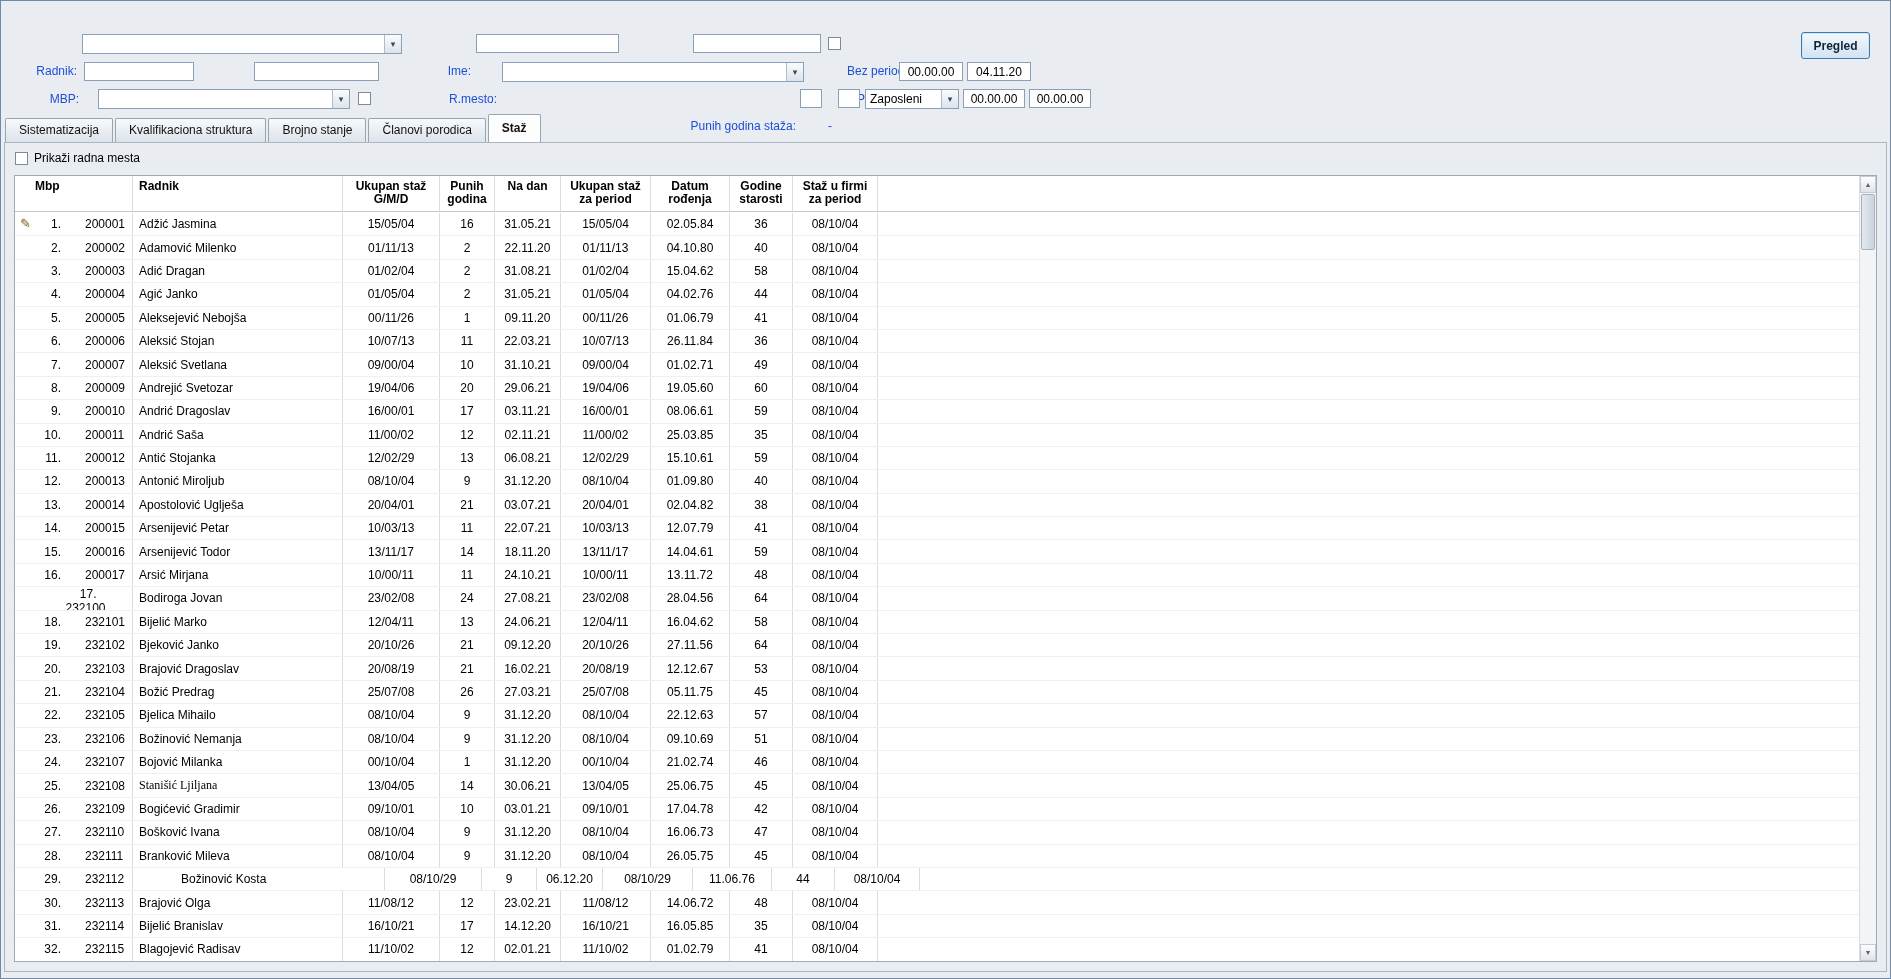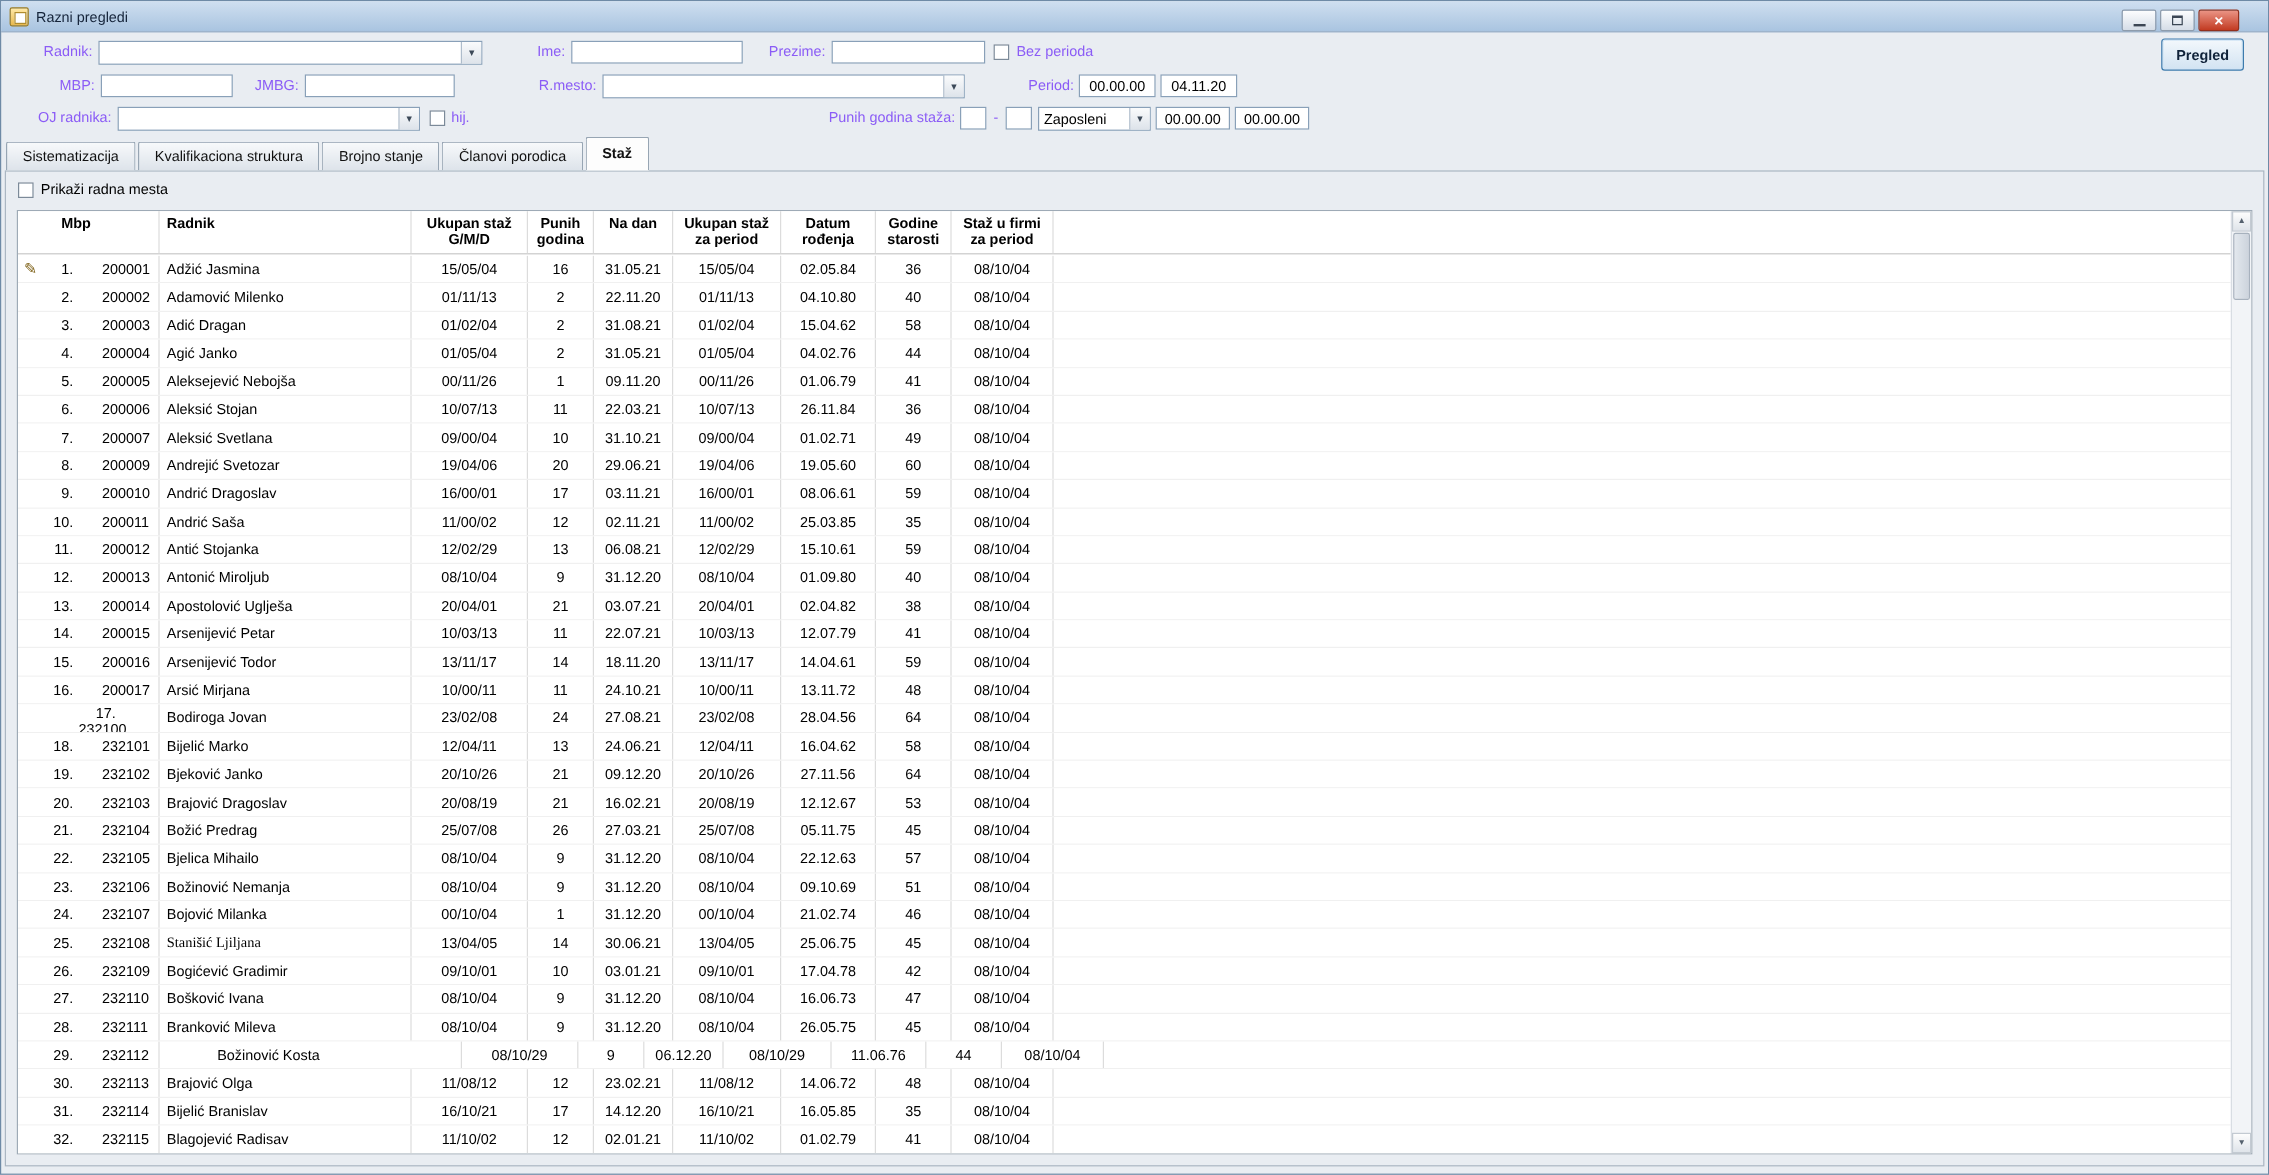--- a/index.html
+++ b/index.html
@@ -21,21 +21,21 @@
   .winbtns { position:absolute; top:7px; right:24px; display:flex; gap:3px; }
   .winbtn { width:29px; height:18px; border:1px solid #8e9cac; border-radius:2px;
             background:linear-gradient(#fcfdfe,#d5dde7); display:flex; align-items:center; justify-content:center; }
   .min-glyph { width:10px; height:2px; background:#3b4violet; background:#3b4654; margin-top:7px; }
   .max-glyph { width:9px; height:8px; border:1px solid #3b4654; border-top-width:2px; }
   .winbtn.close { width:34px; background:linear-gradient(#ea9384,#c23b22); border-color:#92301d;
                   color:#fff; font-weight:bold; font-size:13px; line-height:13px; }
 
   
   .formpanel { position:absolute; top:26px; left:0; right:0; height:87px; }
-  .lbl { position:absolute; height:19px; line-height:19px; text-align:right; color:#8b5cf6; white-space:nowrap; }
+  .lbl { position:absolute; height:19px; line-height:19px; text-align:right; color:#1d4ed8; white-space:nowrap;margin-top:28px; }
   .lbl.la { text-align:left; }
   .tbx { position:absolute; height:19px; border:1px solid #89a0b8; background:#fff;
          font:12px "Liberation Sans",sans-serif; padding:0 3px; color:#000; }
   .tbx.ctr { text-align:center; }
   .combo { position:absolute; height:20px; background:#fff; border:1px solid #89a0b8; }
   .combo-text { position:absolute; left:4px; top:0; line-height:18px; }
   .combo-btn { position:absolute; right:0; top:0; bottom:0; width:17px;
                background:linear-gradient(#fafbfc,#dde3ea); border-left:1px solid #aebccb;
                display:flex; align-items:center; justify-content:center; font-size:9px; color:#3c4document; color:#3c4958; font-style:normal; }
   .combo-btn i { font-style:normal; }
@@ -59,21 +59,21 @@
   .chkrow .chk2 { width:13px; height:13px; background:#fff; border:1px solid #7c8a99; }
 
   
   .grid { position:absolute; left:9px; top:32px; right:9px; bottom:9px;
           background:#fff; border:1px solid #9eaab6; }
   .grid-header { position:absolute; top:0; left:0; right:17px; height:36px; display:flex;
                  background:#fff; border-bottom:1px solid #c9c9c9; }
   .th { white-space:pre-line; font-weight:bold; font-size:12px; line-height:13px;
         display:flex; align-items:flex-start; justify-content:center; text-align:center;
         padding-top:4px; border-right:1px solid #dcdcdc; height:100%; }
-  .th.c0 { justify-content:flex-start; padding-left:36px; text-align:left; }
+  .th.c0 { justify-content:flex-start; padding-left:20px; text-align:left; }
   .th.c1 { justify-content:flex-start; padding-left:6px; text-align:left; }
   .grid-body { position:absolute; top:37px; left:0; right:17px; bottom:0; overflow:hidden; }
   .tr { display:flex; height:23.4px; border-bottom:1px solid #f0f0f0; background:#fff; }
   .td { display:flex; align-items:center; justify-content:center; border-right:1px solid #dcdcdc;
         height:100%; font-size:12px; color:#000; overflow:hidden; white-space:nowrap; }
   .td.c0 { justify-content:flex-start; position:relative; }
   .td.c1 { justify-content:flex-start; padding-left:6px; }
   .rownum { display:inline-block; width:46px; text-align:right; }
   .mbp { margin-left:24px; }
   .rec-icon { position:absolute; left:5px; top:3px; font-size:13px; color:#7a5c10; }
@@ -87,35 +87,20 @@
   .sb-btn.up { top:0; }
   .sb-btn.down { bottom:0; }
   .sb-thumb { position:absolute; top:18px; left:1px; right:1px; height:56px;
               background:linear-gradient(90deg,#e3e8ee,#ccd3dc); border:1px solid #a7b1bd; border-radius:2px; }
 </style>
 </head>
 <body>
 
 <div class="window">
 
-  <div class="titlebar">
-    <div class="app-icon"></div>
-    <span class="title">Razni pregledi</span>
-    <div class="winbtns">
-      <div class="winbtn">
-          <div class="min-glyph"></div>
-        </div>
-      <div class="winbtn">
-          <div class="max-glyph"></div>
-        </div>
-      <div class="winbtn close">
-          <span>×</span>
-        </div>
-    </div>
-  </div>
 
   <div class="formpanel">
 
     <span class="lbl" style="left:18px;top:7px;width:58px;">Radnik:</span>
     <div class="combo" style="left:81px;top:7px;width:320px;">
       <span class="combo-text"></span>
       <span class="combo-btn">
           <i>▾</i>
         </span>
     </div>

